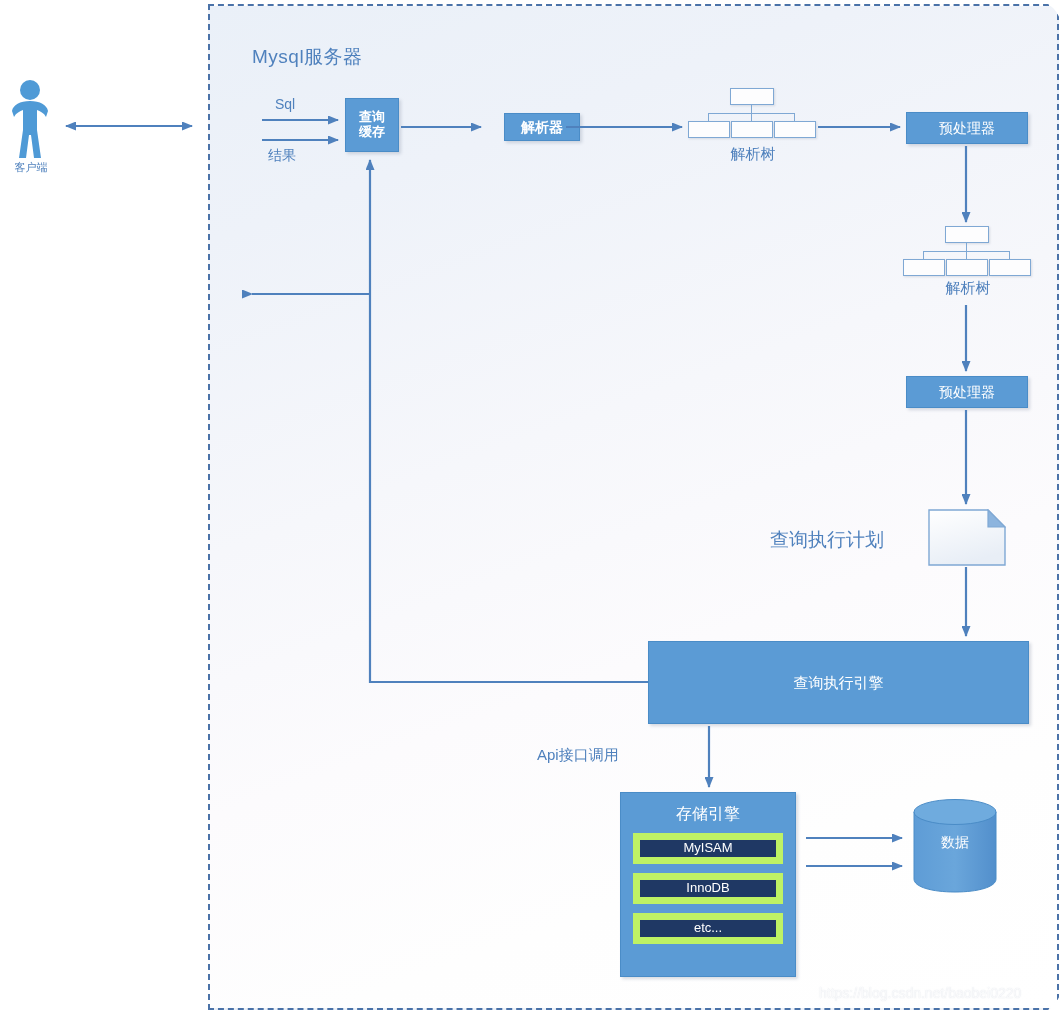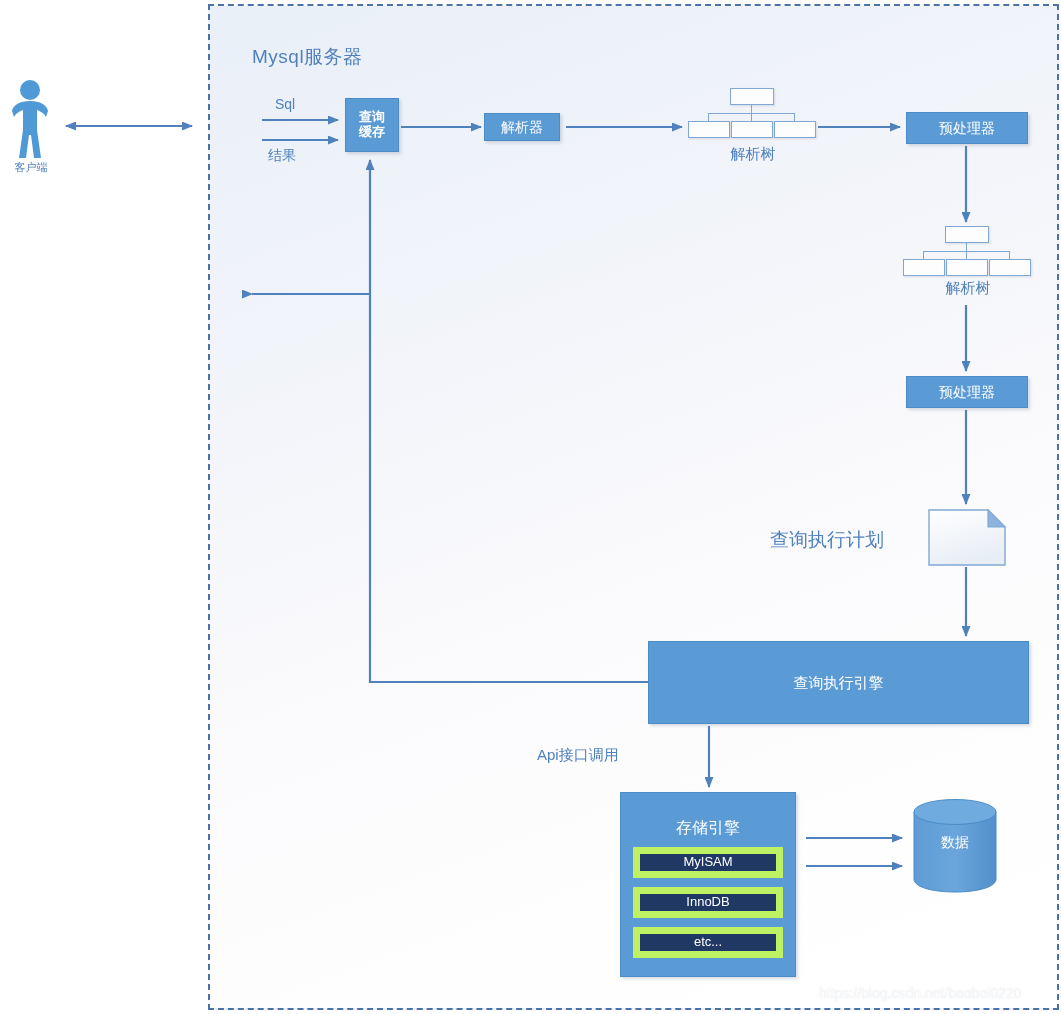--- a/index.html
+++ b/index.html
@@ -7,20 +7,21 @@
     margin: 0; padding: 0;
     background: #ffffff;
     font-family: "Liberation Sans", "DejaVu Sans", sans-serif;
   }
   #canvas {
     position: relative;
     width: 1061px;
     height: 1014px;
     background: #ffffff;
     overflow: hidden;
+    border-radius: 27px;
   }
   
   .server-region {
     position: absolute;
     left: 208px; top: 4px;
     width: 851px; height: 1006px;
     border: 2px dashed #4a72a8;
     background: linear-gradient(160deg,
         #eaf0f8 0%, #eef2f9 18%, #f6f7fb 42%,
         #fcfbfd 62%, #fefefe 80%, #ffffff 100%);
@@ -56,26 +57,26 @@
     justify-content: center;
     text-align: center;
     font-size: 14px;
     line-height: 1.15;
     box-shadow: 2px 2px 3px rgba(120,130,150,.28);
   }
   .pbox.two-line { font-size: 13px; font-weight: bold; }
   .pbox .t { display:block; }
 
   #box-query-cache { left: 345px; top: 98px; width: 54px; height: 54px; flex-direction: column; }
-  #box-parser      { left: 484px; top: 113px; width: 76px; height: 28px; }
+  #box-parser      { left: 504px; top: 113px; width: 76px; height: 28px; font-weight: bold; }
   #box-preproc-1   { left: 906px; top: 112px; width: 122px; height: 32px; }
   #box-preproc-2   { left: 906px; top: 376px; width: 122px; height: 32px; }
   #box-exec-engine { left: 648px; top: 641px; width: 381px; height: 83px; font-size: 15px; }
   #box-storage     { left: 620px; top: 792px; width: 176px; height: 185px;
-                     display:block; padding-top: 26px; }
+                     display:block; padding-top: 12px; }
   .storage-title {
     color: #ffffff;
     font-size: 16px;
     text-align: center;
     display: block;
     margin-bottom: 10px;
   }
   .engine-item {
     background: #1f3864;
     border: 7px solid #bef264;

